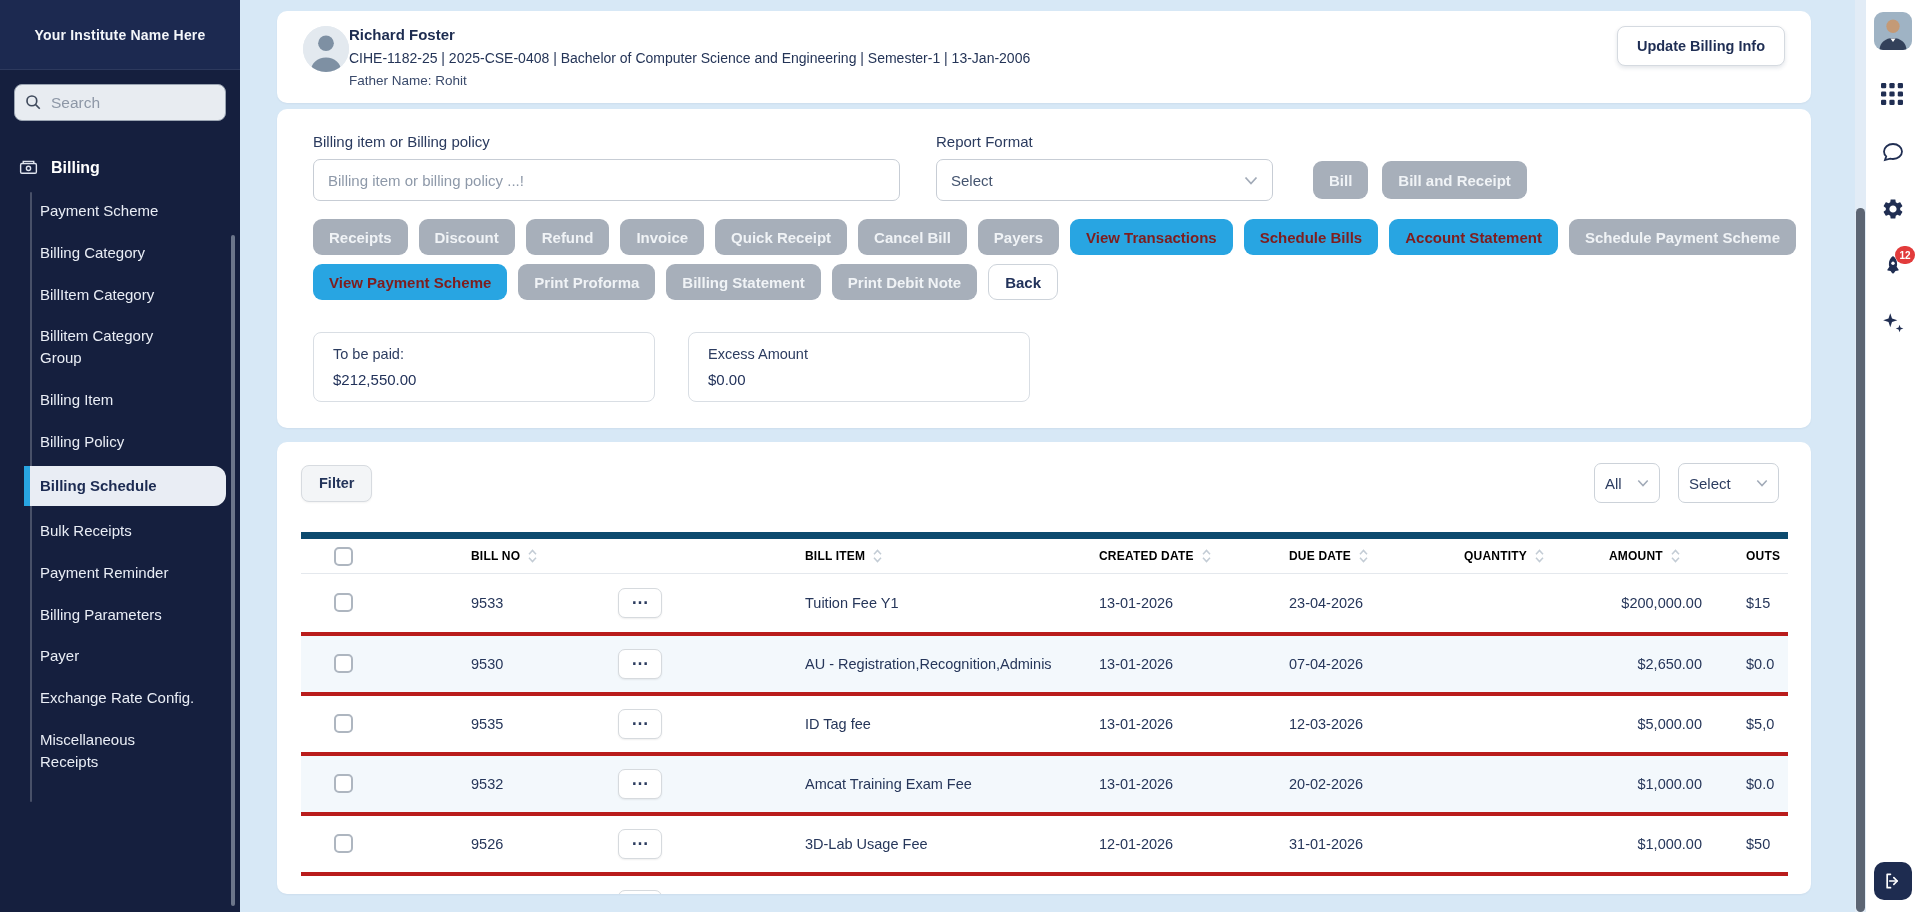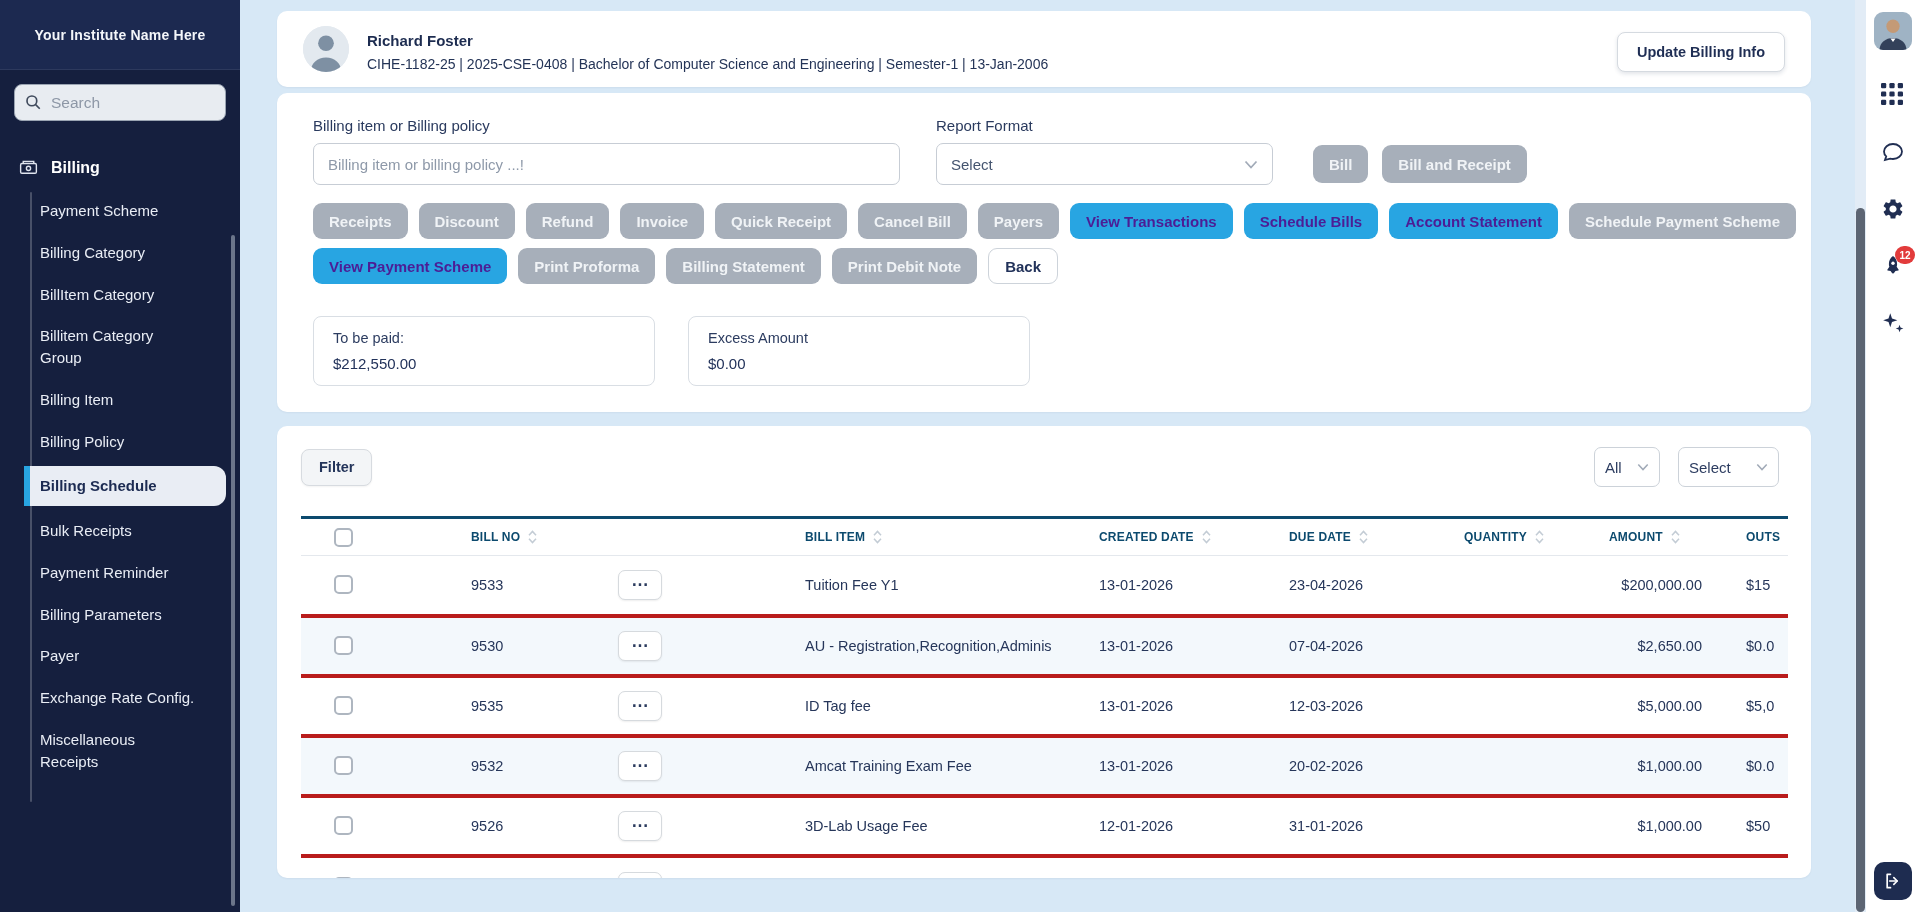--- a/index.html
+++ b/index.html
@@ -24,38 +24,38 @@
   .menu-items li { font-size:15px; padding:10px 0; line-height:1.45; cursor:pointer; position:relative; color:#e9edf5; }
   .menu-items li.active { margin:4px -30px 4px -16px; padding:9px 10px 9px 16px; background:#e9edf4; color:#1c2b52;
     font-weight:700; border-radius:0 12px 12px 0; z-index:1; }
   .menu-items li.active::before { content:""; position:absolute; left:0; top:0; bottom:0; width:6px; background:var(--accent); }
   .side-scroll { position:absolute; right:5px; top:235px; bottom:6px; width:4px; background:#c2cbd6; opacity:.5; border-radius:2px; }
 
   
   .main { flex:1; background:var(--pagebg); padding:11px 55px 0 37px; position:relative; overflow:hidden; }
   .card { background:#fff; border-radius:10px; box-shadow:0 1px 2px rgba(20,40,70,.05); }
 
-  .student-card { padding:15px 26px; display:flex; align-items:flex-end; gap:18px; }
+  .student-card { padding:15px 26px; display:flex; align-items:flex-start; }
   .avatar { width:46px; height:46px; border-radius:50%; overflow:hidden; background:#e3e9ef; flex:none; }
   .s-name { font-size:15px; font-weight:700; color:#1d2c50; }
   .s-details { font-size:14px; color:#243457; margin-top:7px; }
   .s-father { font-size:13.5px; color:#3a4a6b; margin-top:7px; }
   .update-btn { margin-left:auto; height:40px; padding:0 19px; background:#fff; border:1px solid #d5dae0; border-radius:8px;
     font-weight:700; font-size:14.5px; color:#1f2e54; box-shadow:0 2px 4px rgba(20,40,70,.12); cursor:pointer; }
 
   .filter-card { margin-top:6px; padding:24px 36px 14px; }
   .filter-row { display:flex; align-items:flex-end; }
   .field label { display:block; font-size:15px; color:#2a3a5e; margin-bottom:9px; }
   .text-input { width:587px; height:42px; border:1px solid #c7cdd5; border-radius:7px; padding:0 14px; font-size:15px; color:#333; outline:none; }
   .text-input::placeholder { color:#8e99a9; }
   .field.report { margin-left:36px; }
   .select-box { width:337px; height:42px; border:1px solid #c7cdd5; border-radius:7px; display:flex; align-items:center;
     justify-content:space-between; padding:0 14px; font-size:15px; color:#44546f; cursor:pointer; background:#fff; }
   .bill-btns { display:flex; gap:14px; margin-left:40px; margin-bottom:2px; }
-  .btn { height:38px; border:none; border-radius:9px; font-weight:700; font-size:15px; color:#4c1d95; padding:0 16px; cursor:pointer; white-space:nowrap; }
+  .btn { height:38px; border:none; border-radius:9px; font-weight:700; font-size:15px; color:#7f1d1d; padding:0 16px; cursor:pointer; white-space:nowrap; }
   .btn.gray { background:var(--graybtn); color:#f0f3f6; }
   .btn.blue { background:var(--accent); }
   .btn.outline { background:#fff; color:#22325a; border:1px solid #cdd3da; }
   .actions-row { display:flex; gap:11px; margin-top:18px; }
   #actions-row2 { margin-top:9px; }
   .action-btn { height:36px; }
   .summary-row { display:flex; gap:33px; margin-top:32px; padding-bottom:12px; }
   .summary-box { width:342px; border:1px solid #d9dee4; border-radius:8px; padding:13px 19px; background:#fff; }
   .s-label { font-size:14.5px; color:#2c3c60; }
   .s-value { font-size:15px; color:#22325a; margin-top:9px; }
@@ -64,21 +64,21 @@
   .table-toolbar { display:flex; justify-content:space-between; align-items:center; margin:0 32px 0 24px; }
   .filter-btn { height:37px; padding:0 17px; background:#f3f5f7; border:1px solid #d7dbe0; border-radius:8px;
     font-size:14.5px; font-weight:700; color:#23345a; box-shadow:0 1px 2px rgba(0,0,0,.05); cursor:pointer; }
   .mini-selects { display:flex; gap:18px; }
   .mini-select { height:40px; border:1px solid #ccd2d9; border-radius:7px; display:flex; align-items:center;
     justify-content:space-between; padding:0 10px; font-size:15px; color:#2c3c60; cursor:pointer; background:#fff; }
   .mini-select.all { width:66px; }
   .mini-select.sel { width:101px; }
   .table-wrap { margin:29px 23px 0 24px; overflow:hidden; }
   table { border-collapse:collapse; table-layout:fixed; width:1487px; }
-  thead th { height:38px; border-top:3px solid #0c4a6e; border-bottom:1px solid #e4e8ed; font-size:12px; color:#0c4a6e;
+  thead th { height:38px; border-top:7px solid #0c4a6e; border-bottom:1px solid #e4e8ed; font-size:12px; color:#000000;
     text-align:left; font-weight:700; letter-spacing:.2px; }
   .th-inner { display:flex; align-items:center; gap:8px; }
   tbody td { height:60px; border-bottom:4px solid #b91c1c; font-size:14.5px; color:#26365a; white-space:nowrap; overflow:hidden; }
   tr.alt { background:#f3f8fc; }
   tr.partial td { border-bottom:none; }
   .cc1 { padding-left:33px; } .cc2 { padding-left:25px; } .cc3 { padding-left:28px; } .cc4 { padding-left:25px; }
   .cc5 { padding-left:24px; } .cc6 { padding-left:19px; } .cc7 { padding-left:24px; }
   th.cc8 { padding-left:24px; } td.cc8 { text-align:right; padding-right:10px; }
   .cc9 { padding-left:34px; }
   .checkbox { width:19px; height:19px; border:2px solid #aeb6c0; border-radius:5px; background:#fff; cursor:pointer; }
@@ -146,20 +146,21 @@
       <div class="avatar">
         <svg viewBox="0 0 24 24" width="46" height="46">
           <rect width="24" height="24" fill="#e3e9ef"></rect>
           <circle cx="12" cy="9" r="4.1" fill="#7e90a3"></circle>
           <path d="M4 24c0-4.6 3.6-7.6 8-7.6s8 3 8 7.6" fill="#7e90a3"></path>
         </svg>
       </div>
       <div>
         <div class="s-name">Richard Foster</div>
         <div class="s-details">CIHE-1182-25 | 2025-CSE-0408 | Bachelor of Computer Science and Engineering | Semester-1 | 13-Jan-2006</div>
+        <div class="s-father">Father Name: Rohit</div>
       </div>
       <button class="update-btn">Update Billing Info</button>
     </section>
 
     <section class="card filter-card">
       <div class="filter-row">
         <div class="field">
           <label>Billing item or Billing policy</label>
           <input class="text-input" type="text" placeholder="Billing item or billing policy ...!" style="">
         </div>

